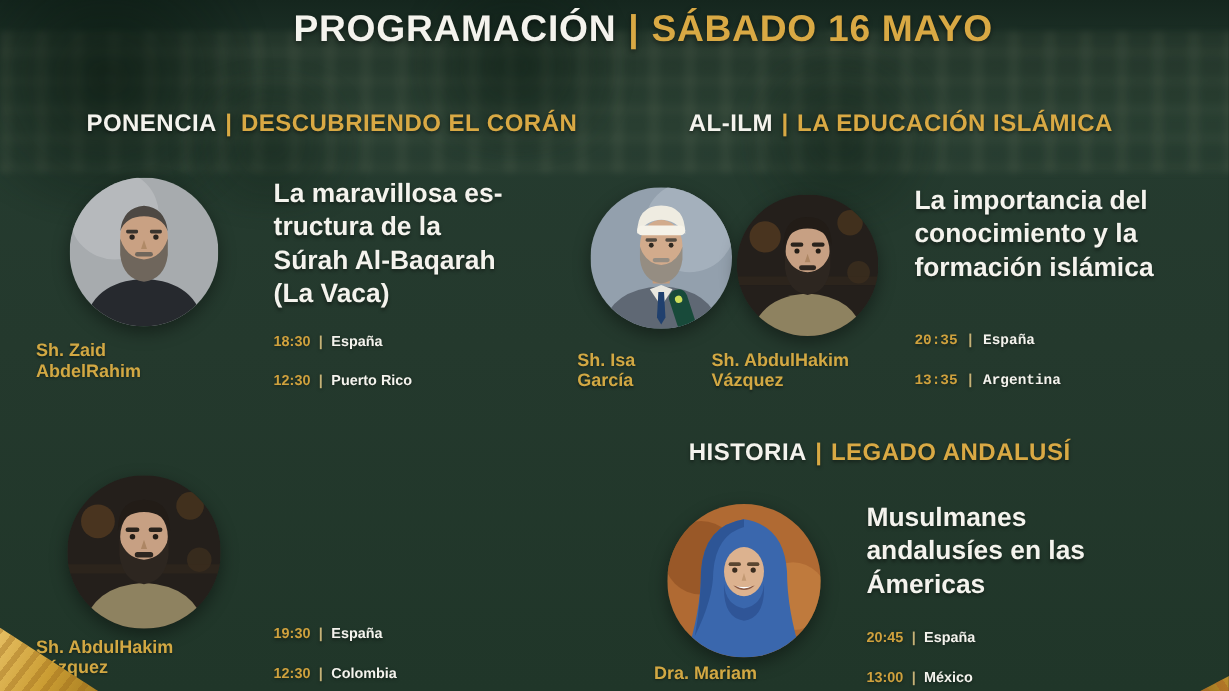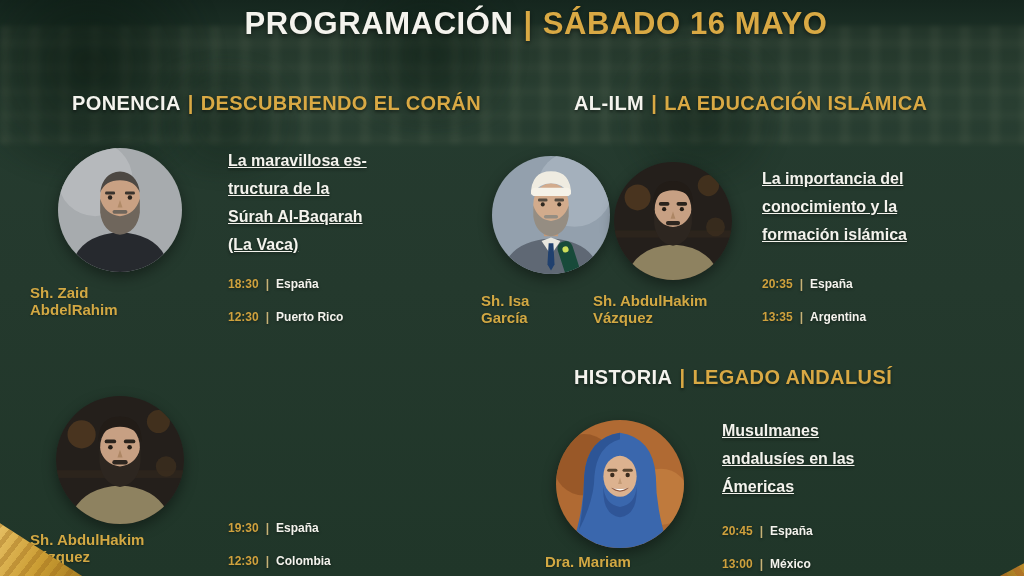--- a/index.html
+++ b/index.html
@@ -46,22 +46,22 @@
   }
   .avatar svg { display:block; width:100%; height:100%; }
 
   .speaker-name {
     position:absolute; text-align:left; color:#d2a843;
     font-size:15px; line-height:17px; white-space:pre-line;
     text-shadow:0 1px 2px rgba(0,0,0,.4);
   }
 
   .session-title {
-    position:absolute; color:#f4f3ed; font-size:16px; line-height:28px;
-    white-space:pre-line; text-shadow:0 2px 3px rgba(0,0,0,.4);text-decoration:underline;
+    position:absolute; color:#f4f3ed; font-size:22px; line-height:28px;
+    white-space:pre-line; text-shadow:0 2px 3px rgba(0,0,0,.4);
   }
   .times { position:absolute; }
   .time-row { font-size:12px; line-height:33px; white-space:nowrap; text-shadow:0 1px 3px rgba(0,0,0,.4); }
   .time-row .time { color:#cfa13d; }
   .time-row .tsep { color:#c6b277; padding:0 7px; }
   .time-row .place { color:#f4f3ed; }
 
   .ribbon { position:absolute; bottom:0; }
   .ribbon-left {
     left:0; width:82px; height:55px;
@@ -178,24 +178,24 @@
       <circle cx="42.5" cy="40" r="1.8" fill="#241d16"></circle>
       <circle cx="57.5" cy="40" r="1.8" fill="#241d16"></circle>
       <path d="M50,42 L48,48 L52,48 Z" fill="#ad8664"></path>
       <path d="M34,41 L34,52 Q36,69 50,71 Q64,69 66,52 L66,41 Q62,54 50,55 Q38,54 34,41 Z" fill="#2d2620"></path>
       <rect x="44" y="50" width="12" height="3.5" rx="1.7" fill="#2d2620"></rect>
     </svg>
   </div>
   <div class="speaker-name" style="left:593px; top:292px; width:160px;">Sh. AbdulHakim
 Vázquez</div>
 
-  <div class="session-title" style="left:762px; top:165px; width:240px;">La importancia del
+  <div class="session-title" style="left:762px; top:153px; width:240px;">La importancia del
 conocimiento y la
 formación islámica</div>
-  <div class="times" style="left:762px; top:268px;">
+  <div class="times" style="left:762px; top:268px;font-family:Liberation Mono, monospace;">
     <div class="time-row">
       <span class="time">20:35</span><span class="tsep">|</span><span class="place">España</span>
     </div>
     <div class="time-row">
       <span class="time">13:35</span><span class="tsep">|</span><span class="place">Argentina</span>
     </div>
   </div>
 
   <div class="avatar" style="left:56px; top:396px; width:128px; height:128px;">
     <svg viewBox="0 0 100 100">

